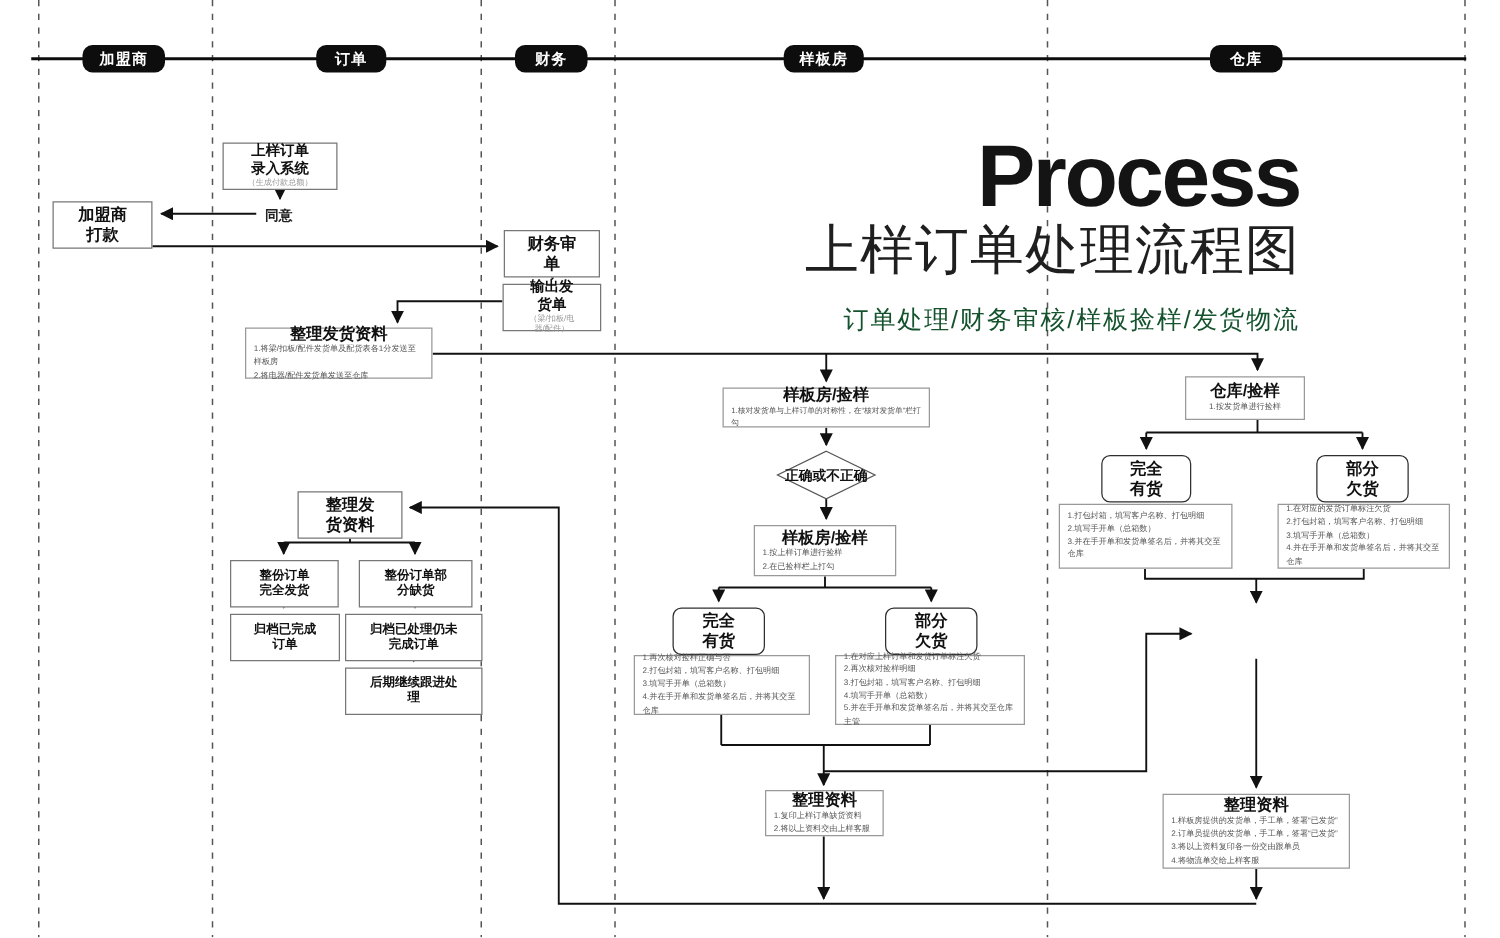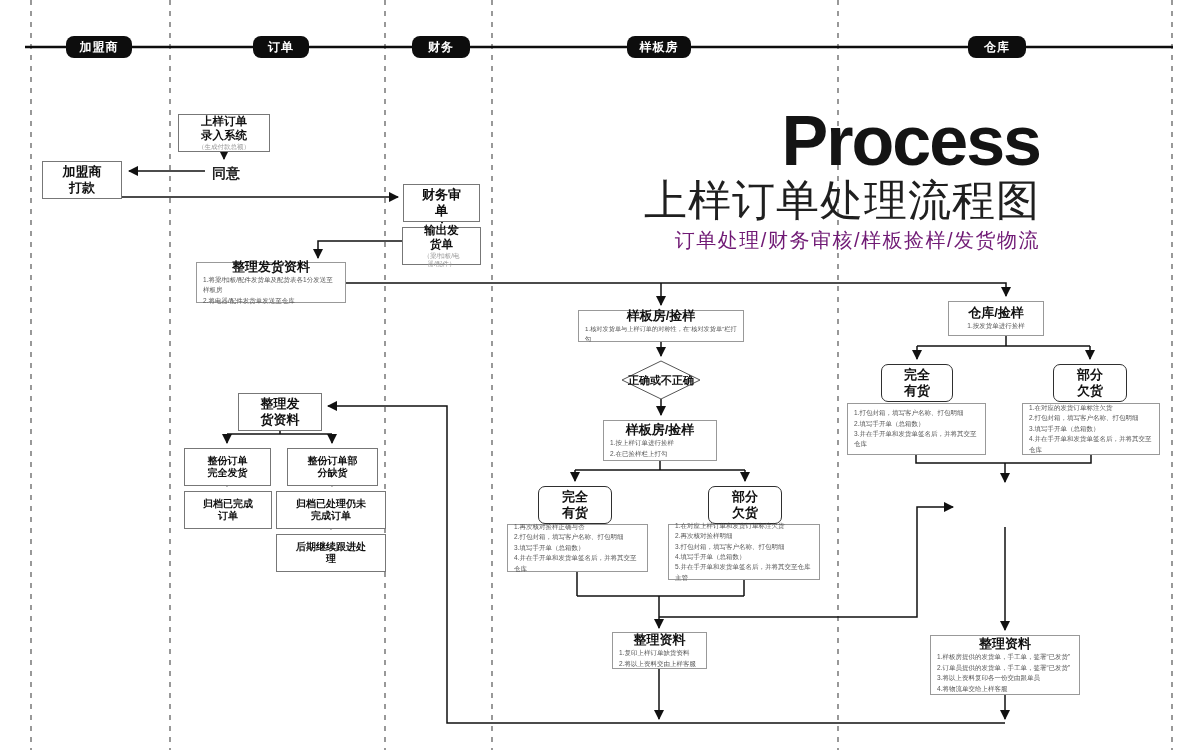--- a/index.html
+++ b/index.html
@@ -7,34 +7,34 @@
           font-family:"Liberation Sans", sans-serif;color:#111;}
   svg.layer{position:absolute;left:0;top:0;pointer-events:none;}
   
   .pill{position:absolute;top:36px;height:22px;background:#0d0d0d;color:#fff;
         border-radius:8px;display:flex;align-items:center;justify-content:center;
         font-size:12px;font-weight:bold;letter-spacing:1px;}
   
   .titleblock{position:absolute;right:160px;top:72px;text-align:right;}
   .t-main{font-size:70px;font-weight:600;line-height:0.98;color:#141414;letter-spacing:-2px;margin-top:35px;}
   .t-sub{font-size:43px;font-weight:400;line-height:1.15;color:#1f1f1f;letter-spacing:1px;}
-  .t-tag{font-size:20px;color:#701a75;letter-spacing:1.5px;margin-top:2px;}
+  .t-tag{font-size:20px;color:#14532d;letter-spacing:1.5px;margin-top:17px;}
   
   .nb{position:absolute;background:#fff;border:1px solid #777;box-sizing:border-box;
       display:flex;flex-direction:column;align-items:center;justify-content:center;padding:18px;}
   .nb.round{border-radius:7px;border-color:#2f2f2f;}
   .nb.listbox{border-color:#999;align-items:flex-start;justify-content:center;padding:3px 4px;}
   .bt{font-weight:bold;font-size:13px;color:#101010;line-height:1.25;text-align:center;width:100%;}
   .bt-sm{font-weight:bold;font-size:10px;color:#101010;line-height:1.2;text-align:center;width:100%;}
   .bt-md{font-weight:bold;font-size:11.5px;color:#101010;line-height:1.2;text-align:center;width:100%;}
   .bn{font-size:6.5px;color:#999;line-height:1.2;text-align:center;width:100%;}
   .bi{font-size:6.5px;color:#555;line-height:1.6;text-align:left;width:100%;box-sizing:border-box;padding:0 2px;}
   .bi.tight{font-size:6.2px;}
   .bi-c{font-size:6.5px;color:#777;line-height:1.55;text-align:center;width:100%;}
-  .freelabel{position:absolute;font-size:14px;font-weight:bold;color:#222;}
+  .freelabel{position:absolute;font-size:11px;font-weight:bold;color:#222;}
   .diamond-label{position:absolute;left:622px;top:361px;width:78px;height:38px;
       display:flex;align-items:center;justify-content:center;font-size:11px;font-weight:bold;color:#111;}
 </style>
 </head>
 <body>
 
 <div class="canvas">
 
   <svg class="layer" width="1200" height="750" viewBox="0 0 1200 750">
     <defs>

